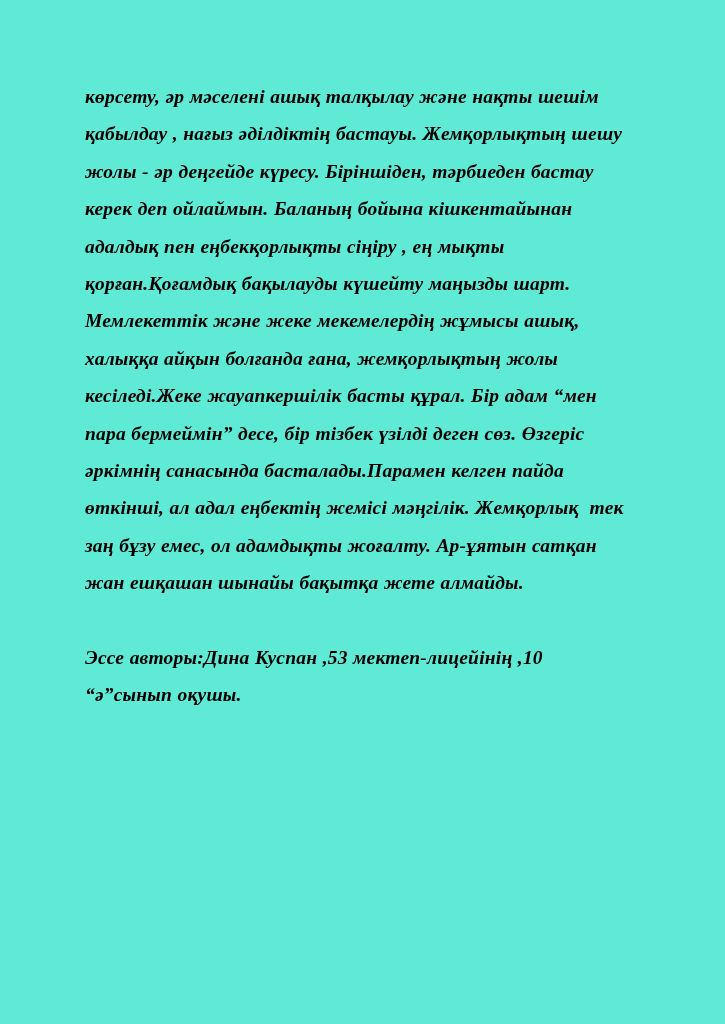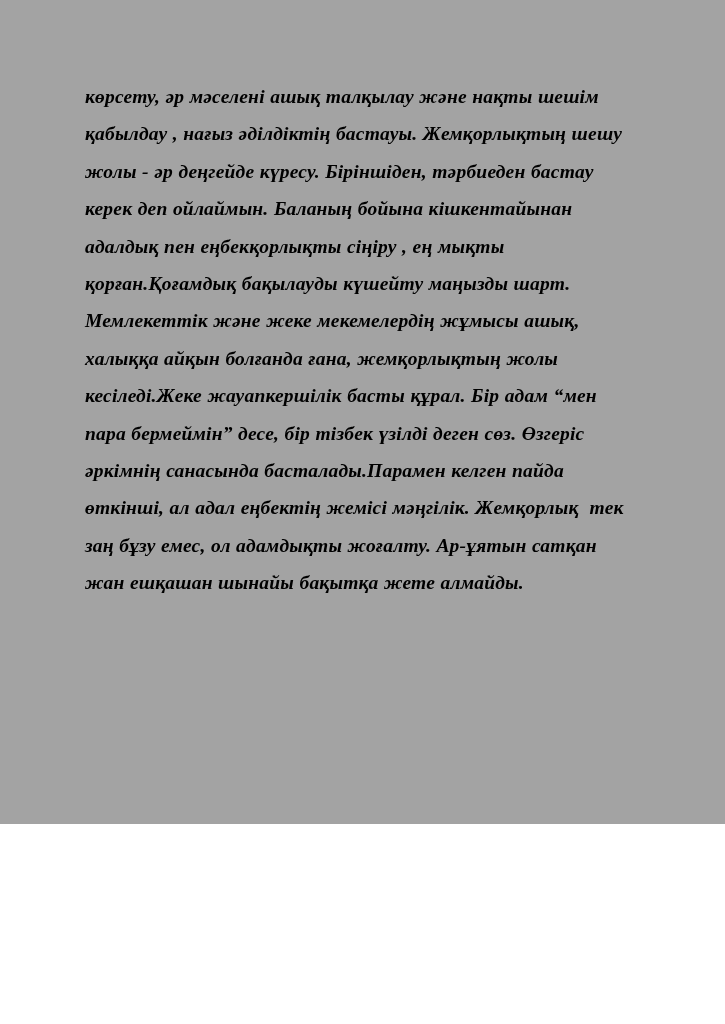--- a/index.html
+++ b/index.html
@@ -10,22 +10,22 @@
   body {
     width: 725px;
     height: 1024px;
     overflow: hidden;
     font-family: "Liberation Serif", "DejaVu Serif", serif;
     color: #000000;
   }
   .page {
     position: relative;
     width: 725px;
-    height: 824px;
-    background: #a3a3a3;
+    height: 1024px;
+    background: #5eead4;
     box-sizing: border-box;
   }
   .doc-body {
     position: absolute;
     left: 85px;
     top: 78px;
     width: 545px;
   }
   .para {
     margin: 0;
@@ -46,15 +46,16 @@
 </head>
 <body>
 
 <div class="page">
   <div class="doc-body">
 
     <p class="para">көрсету, әр мәселені ашық талқылау және нақты шешім қабылдау , нағыз әділдіктің бастауы. Жемқорлықтың шешу жолы - әр деңгейде күресу. Біріншіден, тәрбиеден бастау керек деп ойлаймын. Баланың бойына кішкентайынан адалдық пен еңбекқорлықты сіңіру , ең мықты қорған.Қоғамдық бақылауды күшейту маңызды шарт. Мемлекеттік және жеке мекемелердің жұмысы ашық, халыққа айқын болғанда ғана, жемқорлықтың жолы кесіледі.Жеке жауапкершілік басты құрал. Бір адам “мен пара бермеймін” десе, бір тізбек үзілді деген сөз. Өзгеріс әркімнің санасында басталады.Парамен келген пайда  өткінші, ал адал еңбектің жемісі мәңгілік. Жемқорлық  тек заң бұзу емес, ол адамдықты жоғалту. Ар-ұятын сатқан жан ешқашан шынайы бақытқа жете алмайды.</p>
 
     <div class="para-gap"></div>
 
+    <p class="para">Эссе авторы:Дина Куспан ,53 мектеп-лицейінің ,10 “ә”сынып оқушы.</p>
 
   </div>
 </div>
 
 </body></html>

